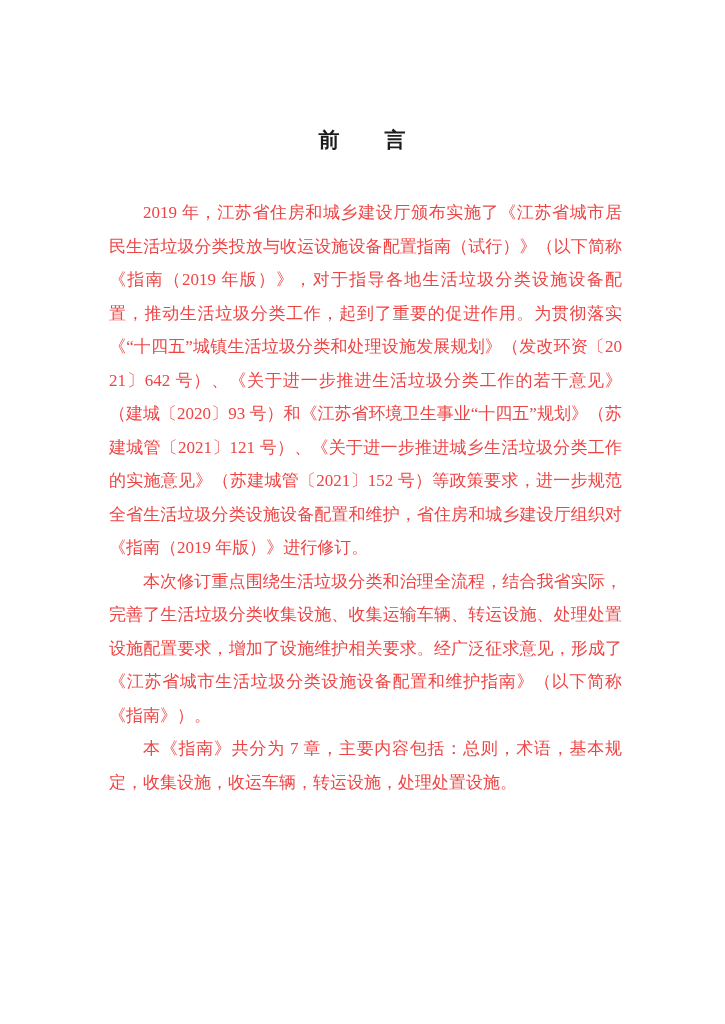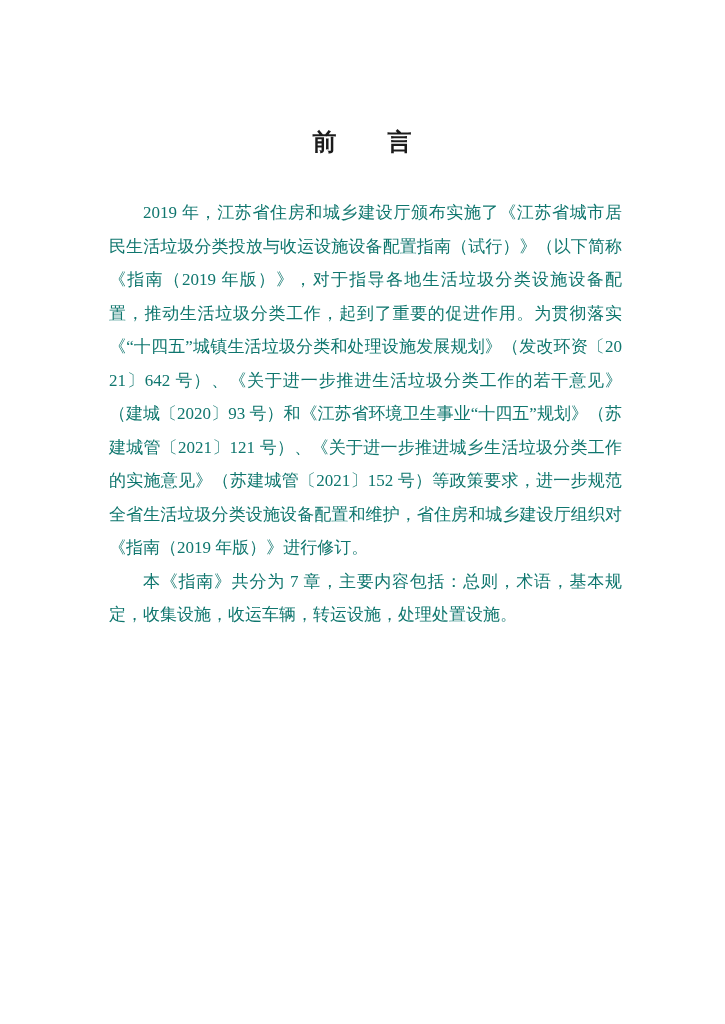--- a/index.html
+++ b/index.html
@@ -16,45 +16,46 @@
     font-family: "Liberation Serif", "DejaVu Serif", serif;
     color: #1f1f1f;
   }
   .doc-title {
     position: absolute;
     top: 126px;
     left: 0;
     width: 100%;
     margin: 0;
     text-align: center;
-    font-size: 24px;
+    font-size: 21px;
     font-weight: 700;
     letter-spacing: 1px;
     color: #1b1b1b;
   }
   .doc-body {
     position: absolute;
     top: 196px;
     left: 109px;
     width: 513px;
     font-size: 17px;
     line-height: 33.5px;
     text-align: justify;
-    color: #0f766e;
+    color: #ef4444;
   }
   .para {
     margin: 0;
     padding: 0;
     text-indent: 2em;
     word-break: break-all;
   }
 </style>
 </head>
 <body>
 
 <div class="page">
   <h1 class="doc-title">前　　言</h1>
 
   <div class="doc-body">
     <p class="para">2019 年，江苏省住房和城乡建设厅颁布实施了《江苏省城市居民生活垃圾分类投放与收运设施设备配置指南（试行）》（以下简称《指南（2019 年版）》，对于指导各地生活垃圾分类设施设备配置，推动生活垃圾分类工作，起到了重要的促进作用。为贯彻落实《“十四五”城镇生活垃圾分类和处理设施发展规划》（发改环资〔2021〕642 号）、《关于进一步推进生活垃圾分类工作的若干意见》（建城〔2020〕93 号）和《江苏省环境卫生事业“十四五”规划》（苏建城管〔2021〕121 号）、《关于进一步推进城乡生活垃圾分类工作的实施意见》（苏建城管〔2021〕152 号）等政策要求，进一步规范全省生活垃圾分类设施设备配置和维护，省住房和城乡建设厅组织对《指南（2019 年版）》进行修订。</p>
+    <p class="para">本次修订重点围绕生活垃圾分类和治理全流程，结合我省实际，完善了生活垃圾分类收集设施、收集运输车辆、转运设施、处理处置设施配置要求，增加了设施维护相关要求。经广泛征求意见，形成了《江苏省城市生活垃圾分类设施设备配置和维护指南》（以下简称《指南》）。</p>
     <p class="para">本《指南》共分为 7 章，主要内容包括：总则，术语，基本规定，收集设施，收运车辆，转运设施，处理处置设施。</p>
   </div>
 </div>
 
 </body></html>

